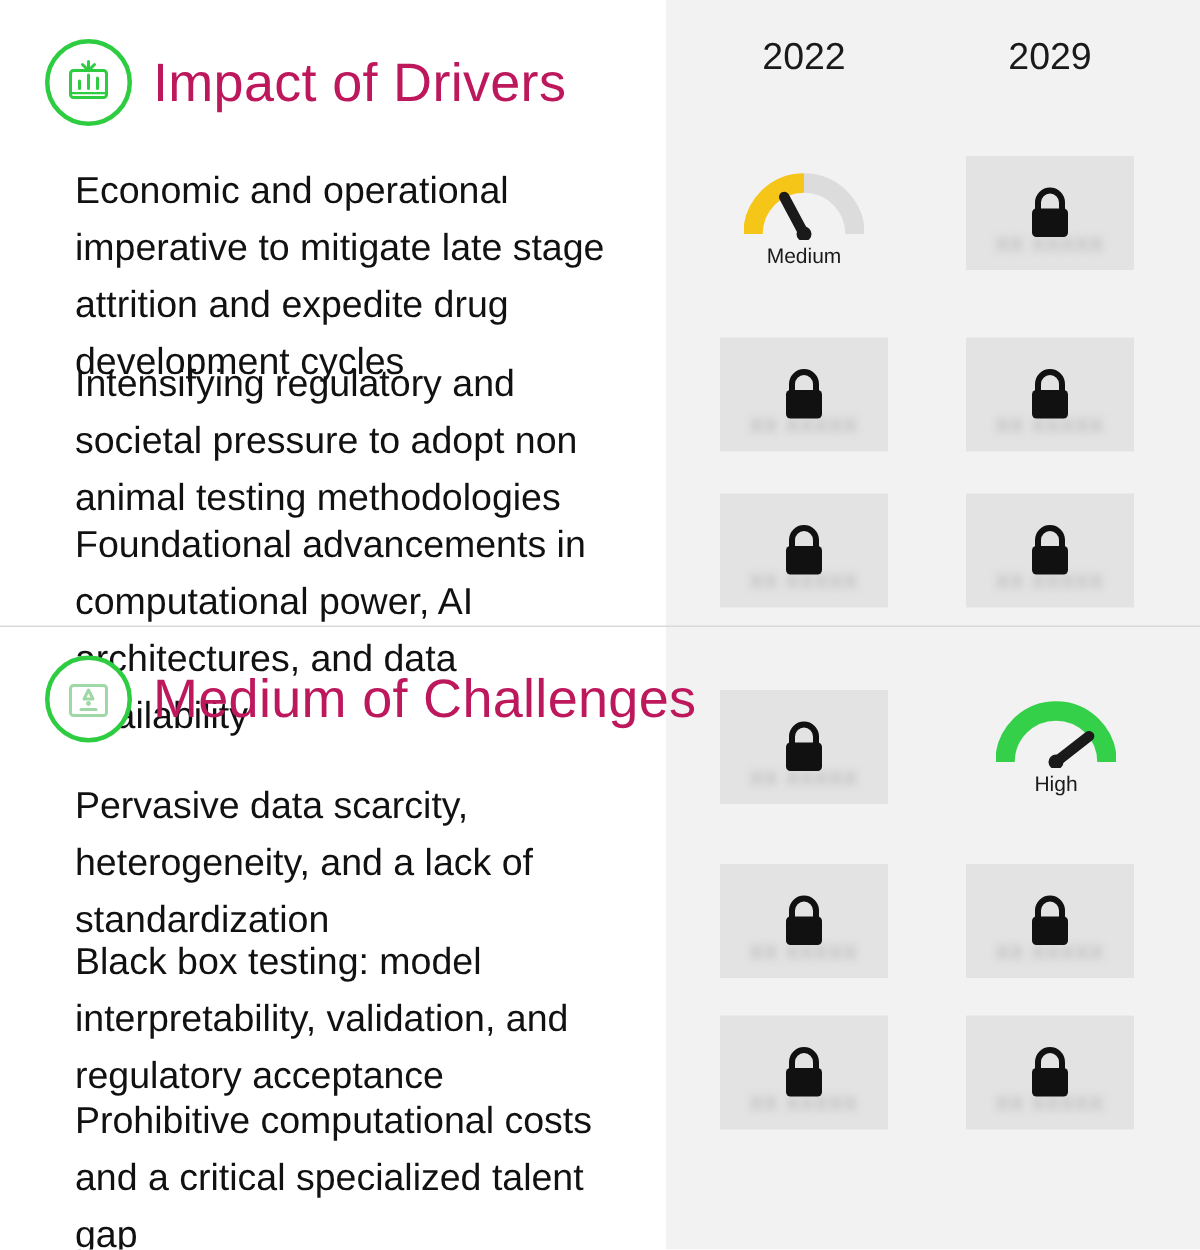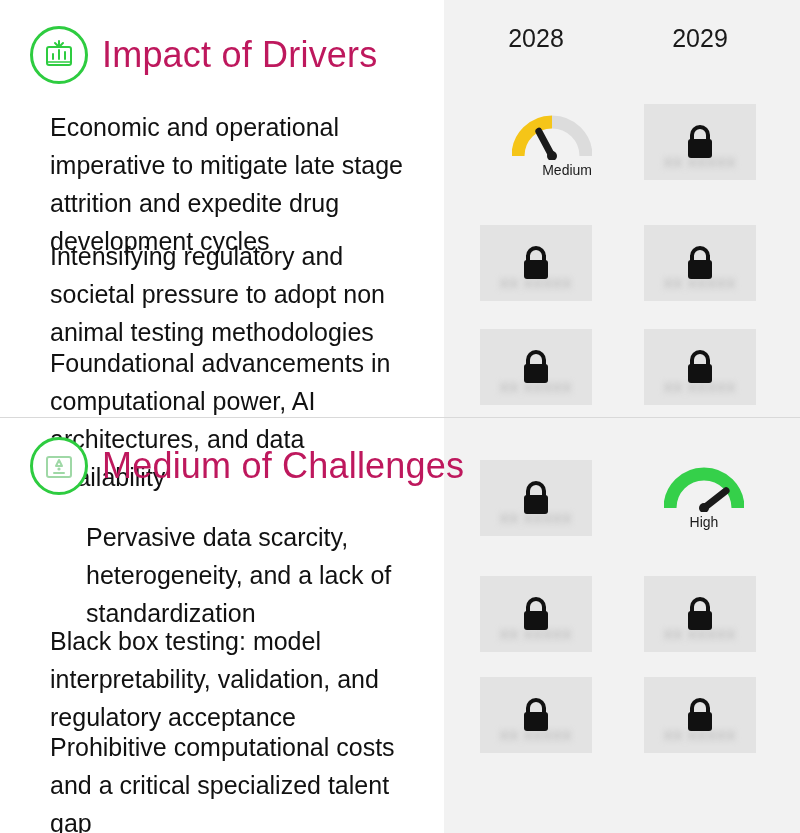--- a/index.html
+++ b/index.html
@@ -117,40 +117,40 @@
   }
 </style>
 </head>
 <body>
 
 <div id="page">
 
   <div class="right-panel"></div>
   <div class="divider"></div>
 
-  <div class="col-header c1">2028</div>
+  <div class="col-header c1">2022</div>
   <div class="col-header c2">2029</div>
 
   <div class="section-title-row drivers">
     <span class="badge">
       <svg width="34" height="34" viewBox="0 0 34 34">
         <rect x="5" y="9" width="24" height="18" rx="2" fill="none" stroke="#2ecc40" stroke-width="2"></rect>
         <path d="M5 24 h24" stroke="#2ecc40" stroke-width="1.5"></path>
         <path d="M11 21 v-5 M17 21 v-9 M23 21 v-7" stroke="#2ecc40" stroke-width="2" stroke-linecap="round"></path>
         <path d="M17 3 v6 M13 5 l4 4 4-4" fill="none" stroke="#2ecc40" stroke-width="2" stroke-linecap="round" stroke-linejoin="round"></path>
       </svg>
     </span>
     <span class="section-title">Impact of Drivers</span>
   </div>
 
   <div class="row-text" style="top:108px;">Economic and operational imperative to mitigate late stage attrition and expedite drug development cycles</div>
   <div class="row-text" style="top:237px;">Intensifying regulatory and societal pressure to adopt non animal testing methodologies</div>
   <div class="row-text" style="top:344px;">Foundational advancements in computational power, AI architectures, and data availability</div>
 
-  <div class="gauge-cell" style="left:480px; top:110px;align-items:flex-end;">
+  <div class="gauge-cell" style="left:480px; top:110px;">
     <svg width="80" height="50" viewBox="0 0 80 50">
       <path d="M6 46 A34 34 0 0 1 40 12" fill="none" stroke="#f5c518" stroke-width="13" stroke-linecap="butt"></path>
       <path d="M40 12 A34 34 0 0 1 74 46" fill="none" stroke="#dcdcdc" stroke-width="13" stroke-linecap="butt"></path>
       <g transform="rotate(-28 40 46)">
         <path d="M40 46 L40 18" stroke="#1a1a1a" stroke-width="7" stroke-linecap="round"></path>
       </g>
       <circle cx="40" cy="46" r="5" fill="#1a1a1a"></circle>
     </svg>
     <span class="gauge-label">Medium</span>
   </div>
@@ -198,21 +198,21 @@
       <svg width="34" height="34" viewBox="0 0 34 34">
         <rect x="5" y="8" width="24" height="20" rx="2" fill="none" stroke="#9fd8a6" stroke-width="2"></rect>
         <path d="M17 11 l3 6 h-6 z" fill="none" stroke="#9fd8a6" stroke-width="2" stroke-linejoin="round"></path>
         <path d="M12 24 h10" stroke="#9fd8a6" stroke-width="2" stroke-linecap="round"></path>
         <circle cx="17" cy="20" r="1.6" fill="#9fd8a6"></circle>
       </svg>
     </span>
     <span class="section-title">Medium of Challenges</span>
   </div>
 
-  <div class="row-text" style="top:518px;margin-left:36px;">Pervasive data scarcity, heterogeneity, and a lack of standardization</div>
+  <div class="row-text" style="top:518px;">Pervasive data scarcity, heterogeneity, and a lack of standardization</div>
   <div class="row-text" style="top:622px;">Black box testing: model interpretability, validation, and regulatory acceptance</div>
   <div class="row-text" style="top:728px;">Prohibitive computational costs and a critical specialized talent gap</div>
 
   <div class="lock-cell" style="left:480px; top:460px;">
     <span class="blur-text">XX XXXXX</span>
     <svg class="lock" width="34" height="40" viewBox="0 0 34 40">
       <path d="M9 18 v-5 a8 8 0 0 1 16 0 v5" fill="none" stroke="#111" stroke-width="4"></path>
       <rect x="5" y="17" width="24" height="19" rx="3" fill="#111"></rect>
     </svg>
   </div>

